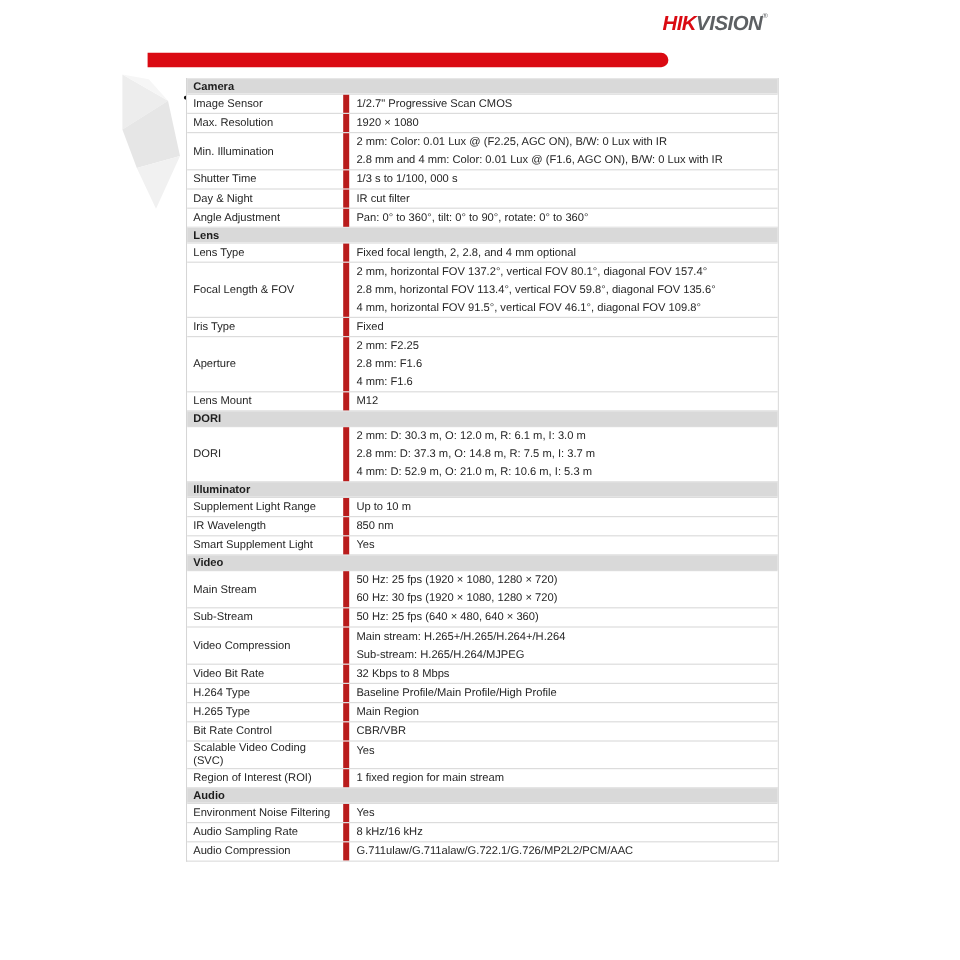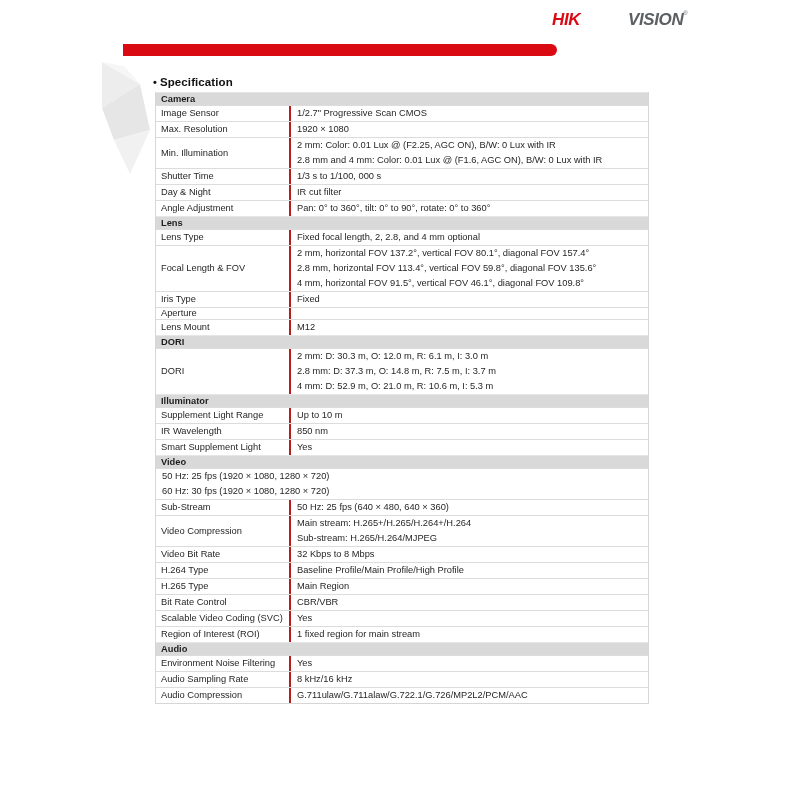--- a/index.html
+++ b/index.html
@@ -8,51 +8,51 @@
     position:relative; width:800px; height:800px; background:#fff;
     font-family:"Liberation Sans", sans-serif; overflow:hidden;
   }
   
   .logo {
     position:absolute; top:10px; left:552px; width:130px;
     font-style:italic; font-weight:bold; font-size:17px; letter-spacing:-0.4px;
     white-space:nowrap;
   }
   .logo .hik { color:var(--brand-red);margin-top:44px; }
-  .logo .vision { color:var(--logo-gray);margin-left:48px; }
+  .logo .vision { color:var(--logo-gray); }
   .logo .reg { font-size:6px; vertical-align:10px; color:var(--logo-gray); font-style:normal; font-weight:normal; }
   
   .redbar {
     position:absolute; left:123px; top:44px; width:434px; height:12px;
     background:var(--brand-red); border-radius:0 6px 6px 0;
   }
   
   .watermark { position:absolute; left:94px; top:56px; }
   
   .heading {
     position:absolute; left:153px; top:76px; font-size:11.5px; font-weight:bold;
     color:#111; letter-spacing:0.1px;
   }
   .heading .bullet { font-size:11px; margin-right:3px; }
   
   .spec-table {
-    position:absolute; left:155px; top:92px; width:494px;
+    position:absolute; left:155px; top:65px; width:494px;
     font-size:9.3px; color:#262626;
     border-left:1px solid #d6d6d6; border-right:1px solid #d6d6d6; border-bottom:1px solid #d6d6d6;
     background:#fff;
   }
   .section-band {
     background:var(--band-gray); font-weight:bold; height:13px; line-height:13px;
     padding-left:5px; border-top:1px solid #e6e6e6; color:#1d1d1d;
   }
   .spec-row { display:flex; border-top:1px solid #dcdcdc; background:#fff; }
   .spec-row:first-child { border-top:none; }
   .cell-label {
     width:135px; flex:0 0 135px; padding:0 4px 0 5px;
-    border-right:2px solid #b91c1c; display:flex; align-items:center;
+    border-right:5px solid #b91c1c; display:flex; align-items:center;
     line-height:11px;
   }
   .cell-value { flex:1; padding:0 4px 0 6px; }
   .value-line { height:15px; line-height:15px; white-space:nowrap; overflow:hidden; }
 </style>
 </head>
 <body>
 
 <div class="page" style="--brand-red: #da0a12; --logo-gray: #5d6063; --band-gray: #d9d9d9;">
 
@@ -128,20 +128,25 @@
         </div>
       </div>
       <div class="spec-row">
         <div class="cell-label">Iris Type</div>
         <div class="cell-value">
           <div class="value-line">Fixed</div>
         </div>
       </div>
       <div class="spec-row">
         <div class="cell-label">Aperture</div>
+        <div class="cell-value">
+          <div class="value-line">2 mm: F2.25</div>
+          <div class="value-line">2.8 mm: F1.6</div>
+          <div class="value-line">4 mm: F1.6</div>
+        </div>
       </div>
       <div class="spec-row">
         <div class="cell-label">Lens Mount</div>
         <div class="cell-value">
           <div class="value-line">M12</div>
         </div>
       </div>
       <div class="section-band">DORI</div>
       <div class="spec-row">
         <div class="cell-label">DORI</div>
@@ -165,20 +170,21 @@
         </div>
       </div>
       <div class="spec-row">
         <div class="cell-label">Smart Supplement Light</div>
         <div class="cell-value">
           <div class="value-line">Yes</div>
         </div>
       </div>
       <div class="section-band">Video</div>
       <div class="spec-row">
+        <div class="cell-label">Main Stream</div>
         <div class="cell-value">
           <div class="value-line">50 Hz: 25 fps (1920 × 1080, 1280 × 720)</div>
           <div class="value-line">60 Hz: 30 fps (1920 × 1080, 1280 × 720)</div>
         </div>
       </div>
       <div class="spec-row">
         <div class="cell-label">Sub-Stream</div>
         <div class="cell-value">
           <div class="value-line">50 Hz: 25 fps (640 × 480, 640 × 360)</div>
         </div>

